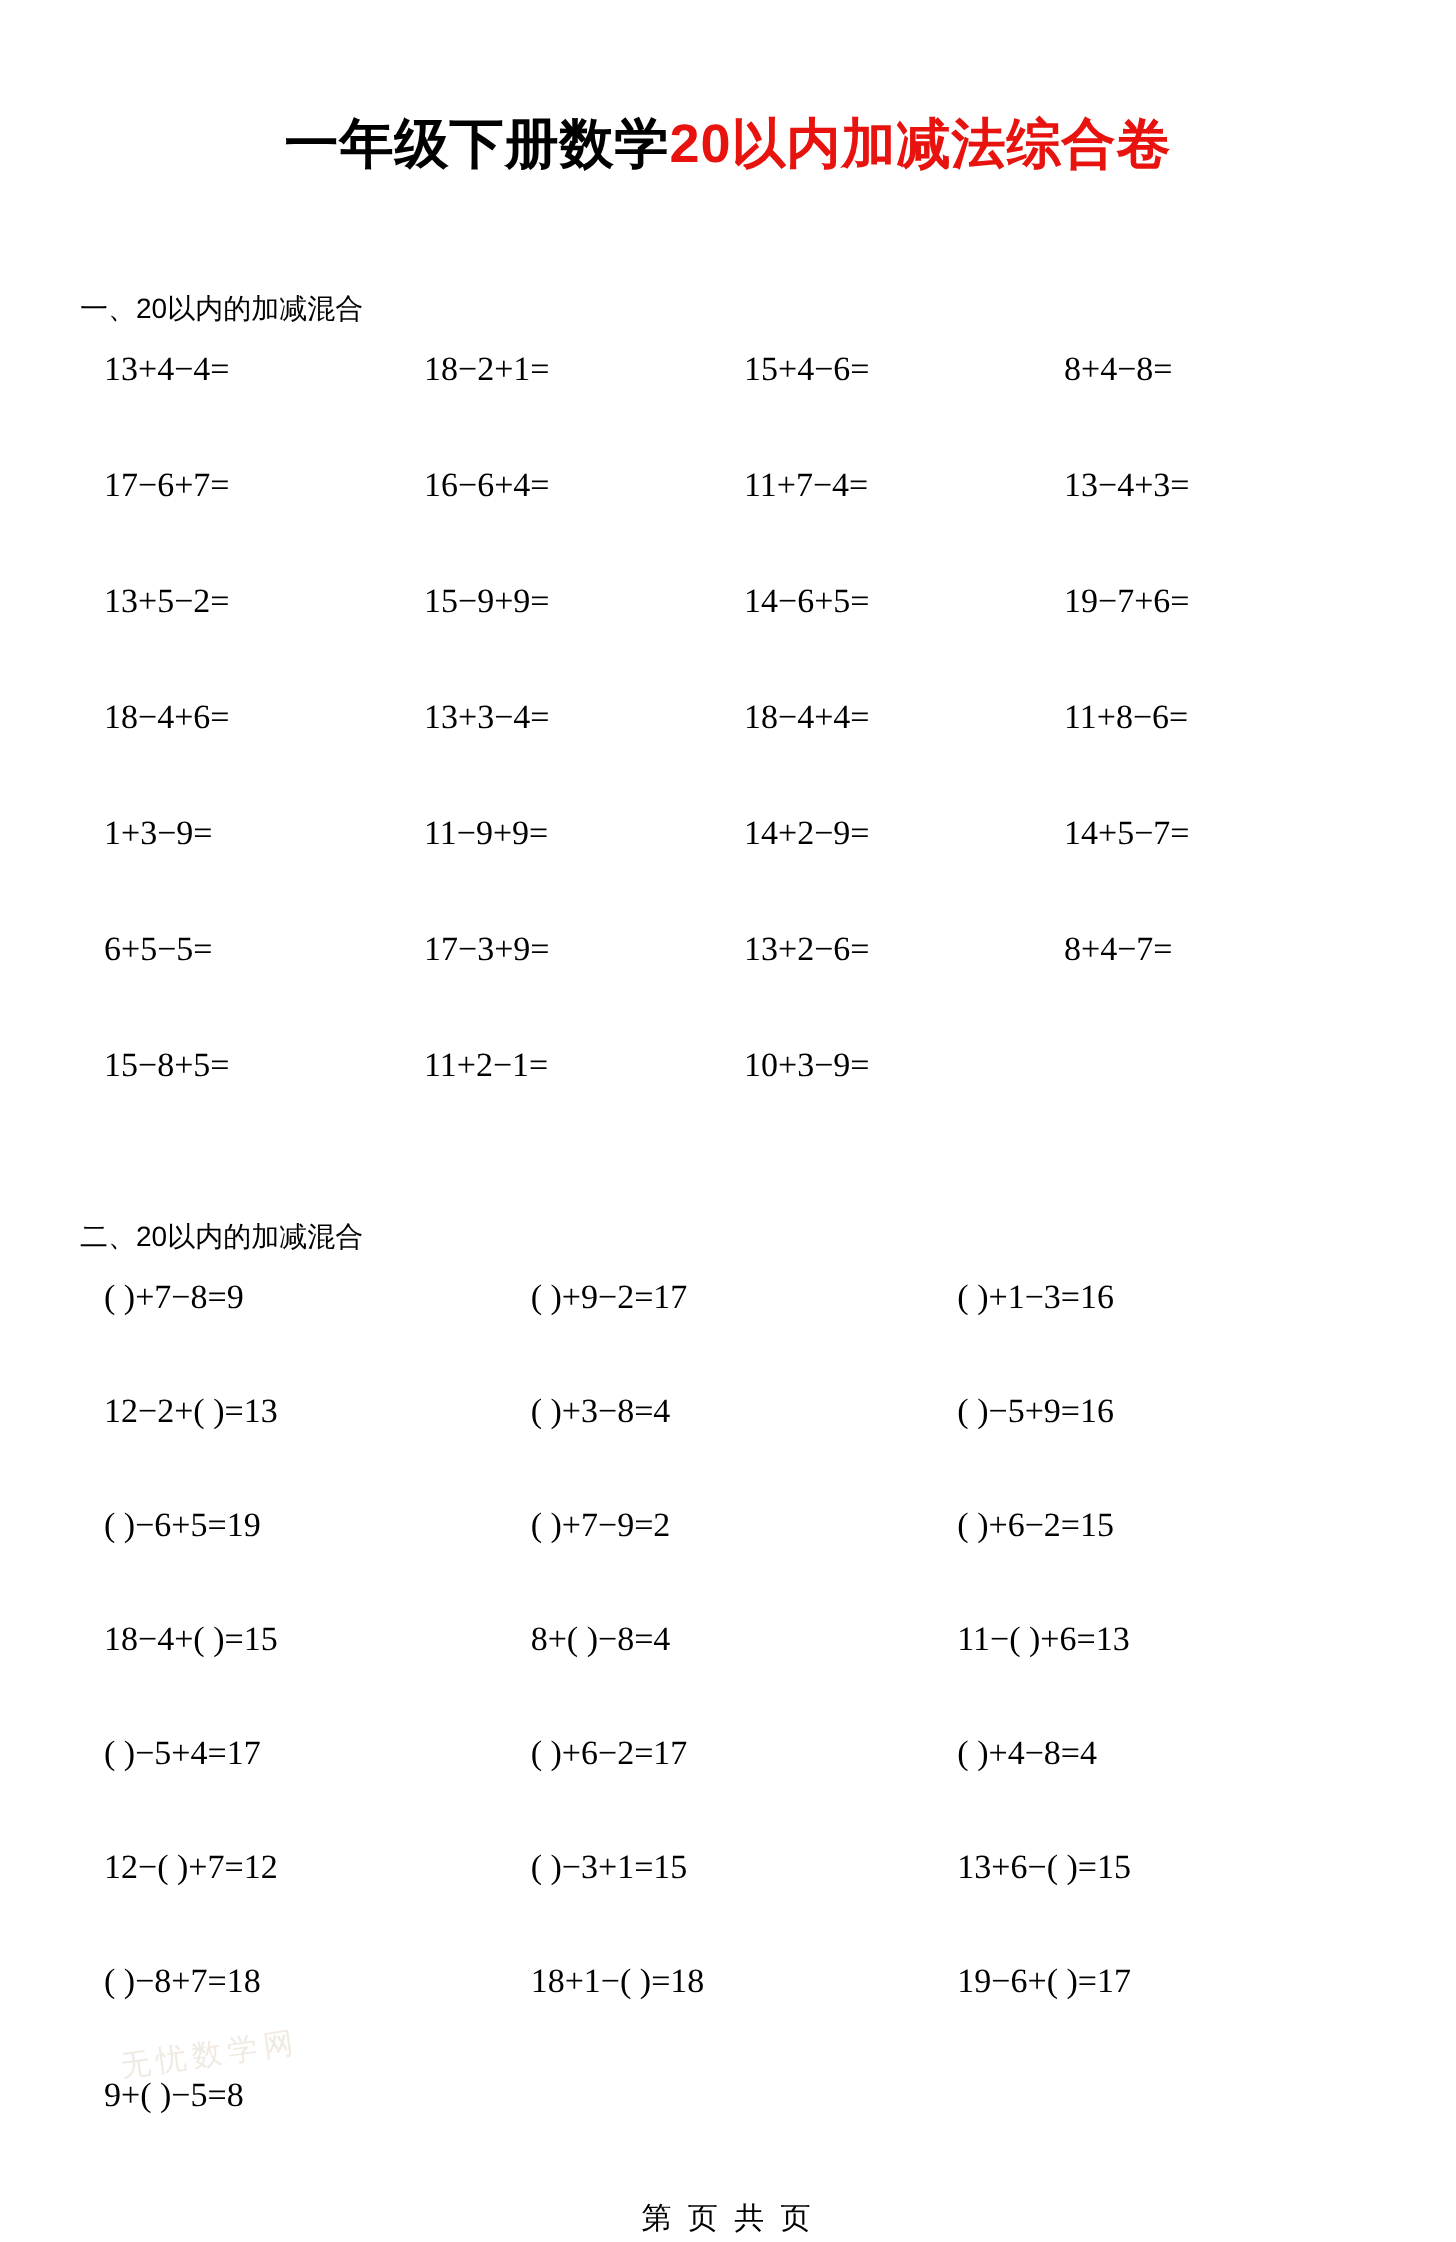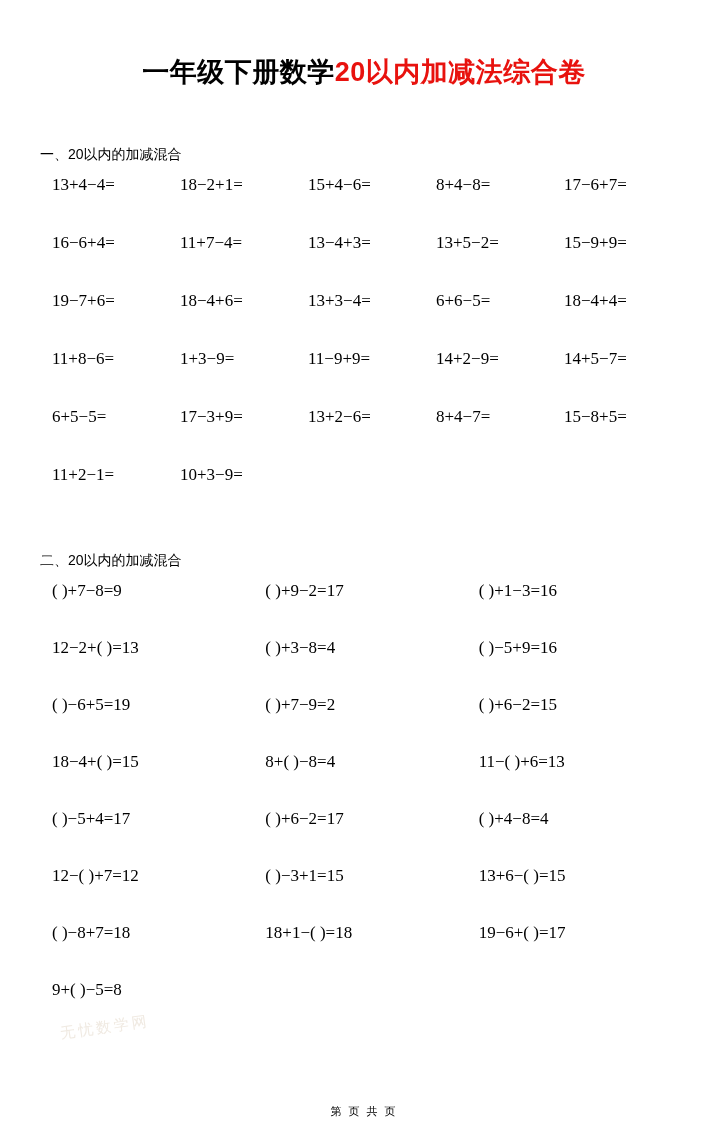--- a/index.html
+++ b/index.html
@@ -44,21 +44,21 @@
   }
   .sec1-head { padding-top: 40px; }
   .sec2-head { padding-top: 28px; }
 
   .grid {
     display: grid;
     width: 100%;
     box-sizing: border-box;
   }
   .grid-4 {
-    grid-template-columns: repeat(5, 1fr);
+    grid-template-columns: repeat(4, 1fr);
     padding-left: 22px;
     padding-right: 6px;
     padding-top: 12px;
   }
   .grid-3 {
     grid-template-columns: repeat(3, 1fr);
     padding-left: 22px;
     padding-right: 6px;
     padding-top: 12px;
   }
@@ -72,21 +72,21 @@
   .grid-4 .cell { height: 58px; }
   .grid-3 .cell { height: 57px; }
 
   .footer {
     position: absolute;
     left: 0;
     right: 0;
     bottom: 18px;
     text-align: center;
     font-family: "Liberation Sans", sans-serif;
-    font-size: 11px;
+    font-size: 15px;
     color: #000;
     letter-spacing: 2px;
   }
   .watermark {
     position: absolute;
     left: 60px;
     bottom: 100px;
     font-family: "Liberation Sans", sans-serif;
     font-size: 15px;
     color: #f0eae2;
@@ -109,24 +109,24 @@
     <div class="cell">13+4−4=</div>
     <div class="cell">18−2+1=</div>
     <div class="cell">15+4−6=</div>
     <div class="cell">8+4−8=</div>
     <div class="cell">17−6+7=</div>
     <div class="cell">16−6+4=</div>
     <div class="cell">11+7−4=</div>
     <div class="cell">13−4+3=</div>
     <div class="cell">13+5−2=</div>
     <div class="cell">15−9+9=</div>
+    <div class="cell">14−6+5=</div>
     <div class="cell">19−7+6=</div>
     <div class="cell">18−4+6=</div>
     <div class="cell">13+3−4=</div>
-    <div class="cell">6+6−5=</div>
     <div class="cell">18−4+4=</div>
     <div class="cell">11+8−6=</div>
     <div class="cell">1+3−9=</div>
     <div class="cell">11−9+9=</div>
     <div class="cell">14+2−9=</div>
     <div class="cell">14+5−7=</div>
     <div class="cell">6+5−5=</div>
     <div class="cell">17−3+9=</div>
     <div class="cell">13+2−6=</div>
     <div class="cell">8+4−7=</div>

